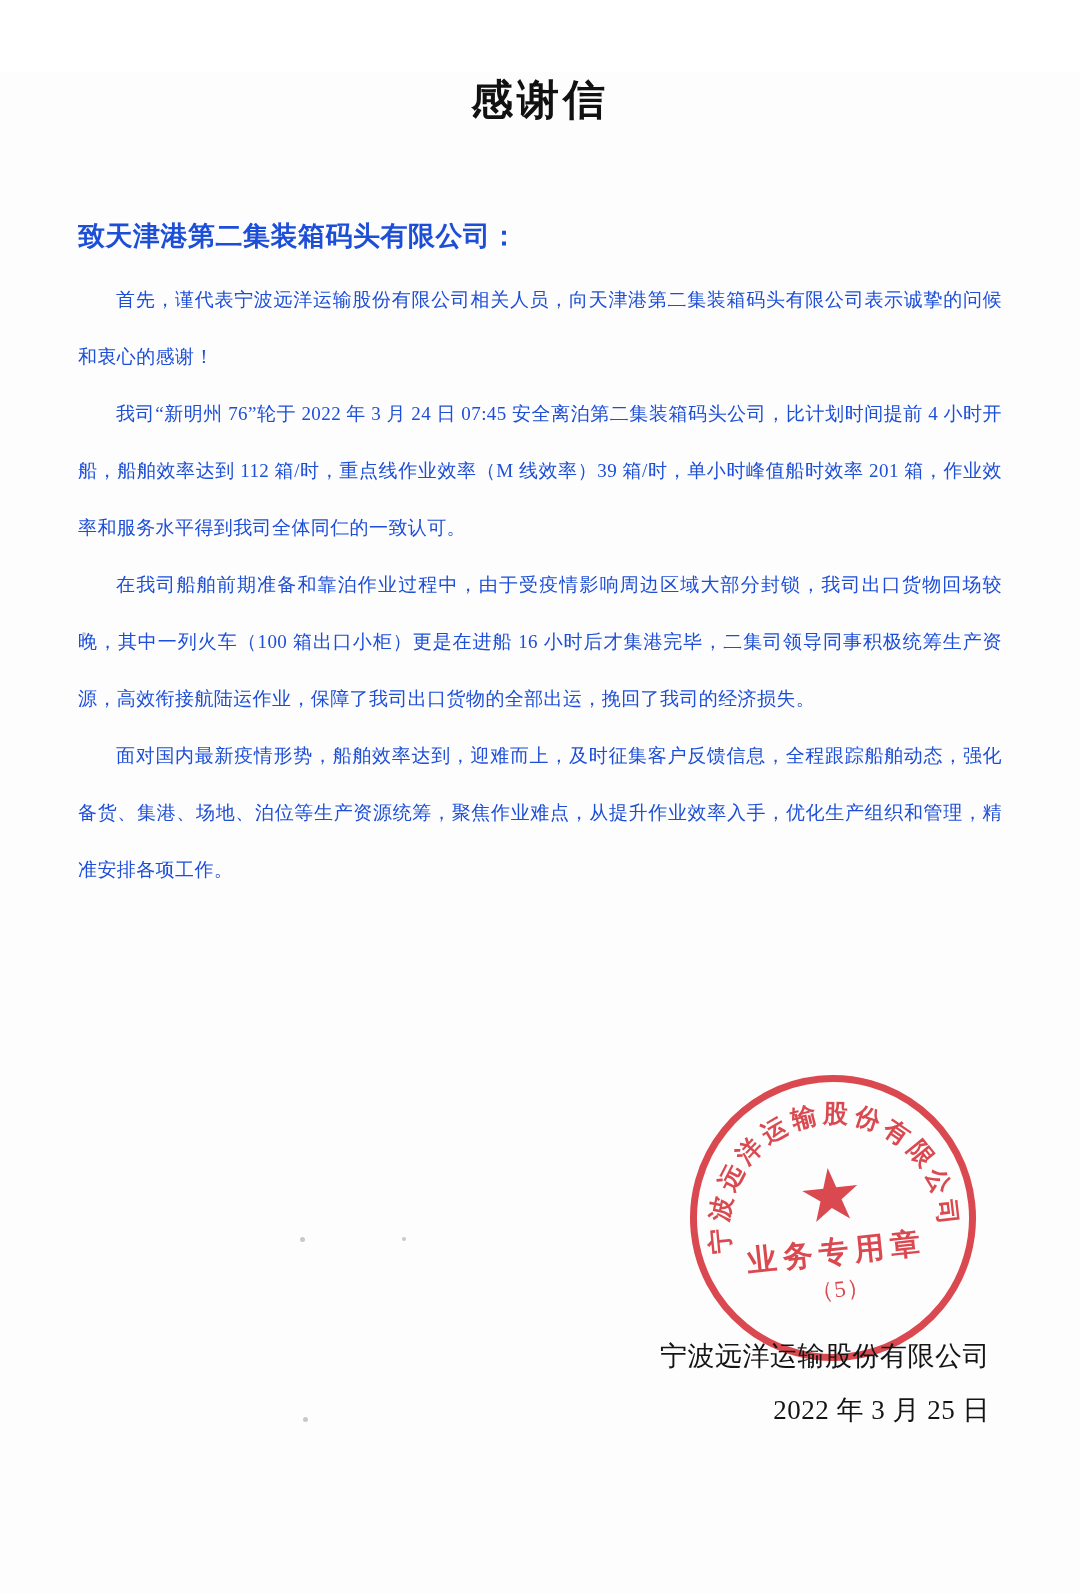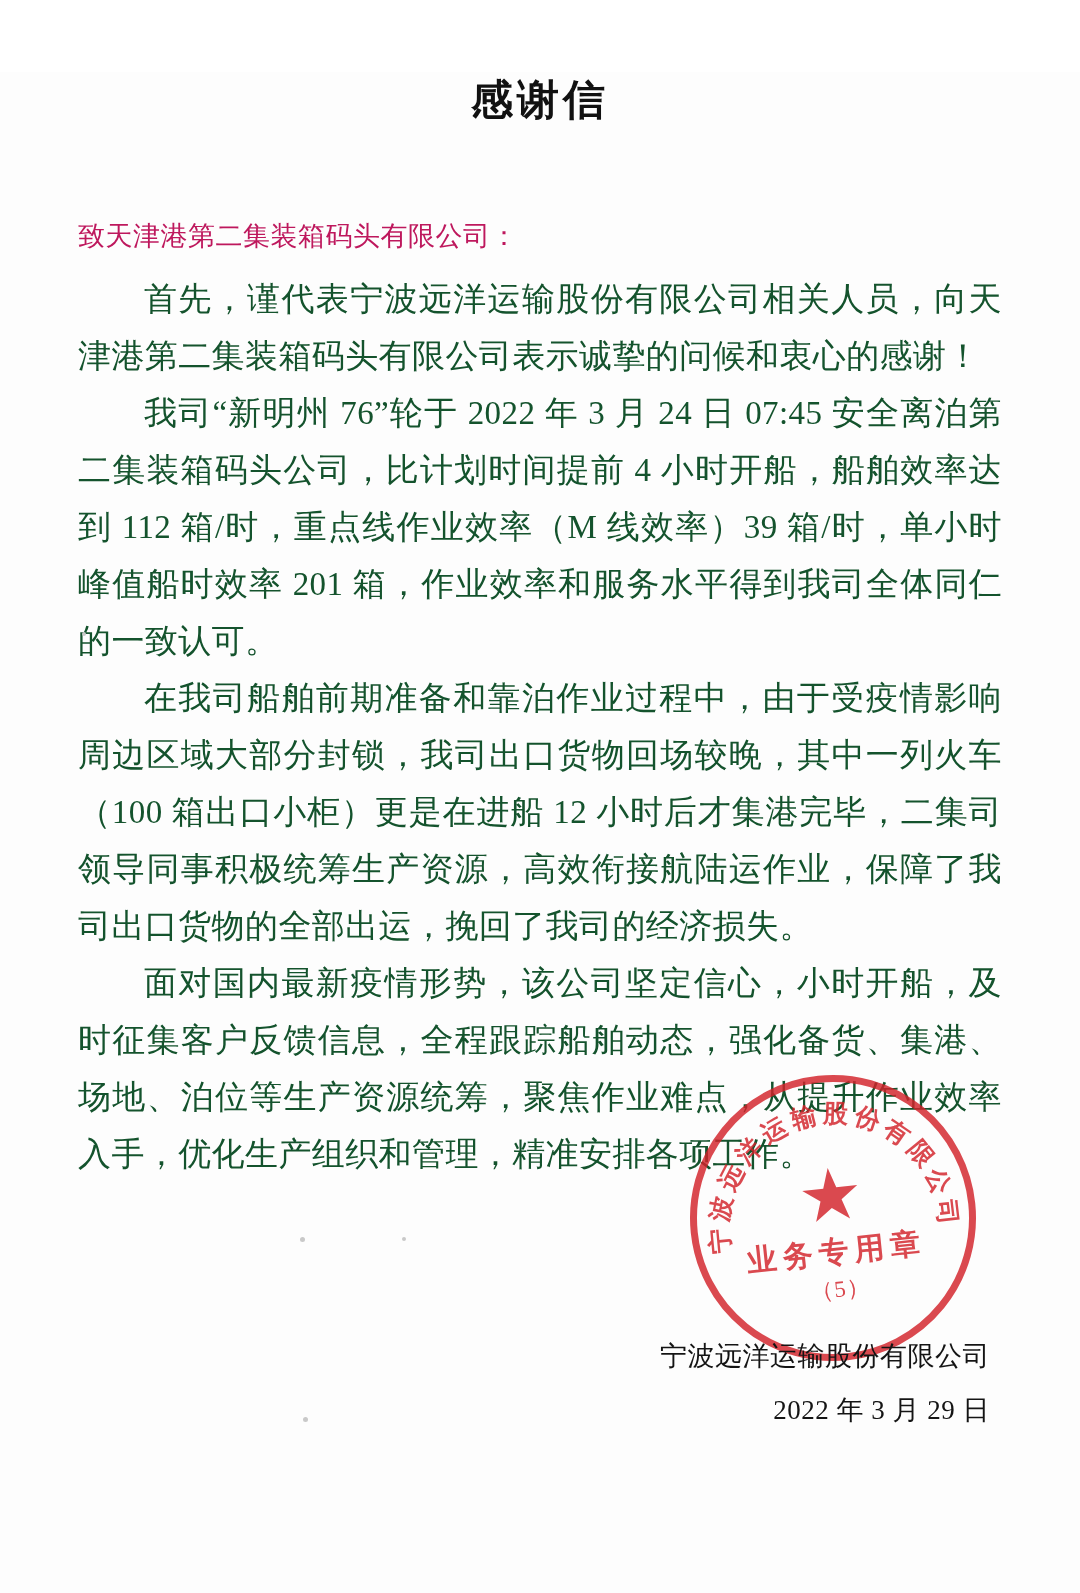--- a/index.html
+++ b/index.html
@@ -31,30 +31,31 @@
     margin-top: 72px;
     margin-bottom: 12px;
     font-family: "Liberation Serif", "DejaVu Serif", serif;
     color: #111;
   }
   .salutation {
     margin-top: 88px;
     font-size: 27px;
     line-height: 1.5;
     letter-spacing: 0.5px;
-    color: #be185d;
+    color: #1d4ed8;
+    font-weight: bold;
   }
   .para {
-    font-size: 33px;
+    font-size: 19px;
     line-height: 57px;
     text-indent: 2em;
     text-align: justify;
     letter-spacing: 0.4px;
     margin: 0;
-    color: #14532d;
+    color: #1d4ed8;
   }
   .para + .para { margin-top: 0; }
   .body-block { margin-top: 14px; }
   .signature-block {
     position: absolute;
     right: 90px;
     bottom: 228px;
     text-align: right;
     font-size: 27px;
     line-height: 54px;
@@ -133,43 +134,43 @@
 
 <div class="page">
 
   <h1 class="doc-title">感谢信</h1>
 
   <div class="salutation">致天津港第二集装箱码头有限公司：</div>
 
   <div class="body-block">
     <p class="para">首先，谨代表宁波远洋运输股份有限公司相关人员，向天津港第二集装箱码头有限公司表示诚挚的问候和衷心的感谢！</p>
     <p class="para">我司“新明州 76”轮于 2022 年 3 月 24 日 07:45 安全离泊第二集装箱码头公司，比计划时间提前 4 小时开船，船舶效率达到 112 箱/时，重点线作业效率（M 线效率）39 箱/时，单小时峰值船时效率 201 箱，作业效率和服务水平得到我司全体同仁的一致认可。</p>
-    <p class="para">在我司船舶前期准备和靠泊作业过程中，由于受疫情影响周边区域大部分封锁，我司出口货物回场较晚，其中一列火车（100 箱出口小柜）更是在进船 12 小时后才集港完毕，二集司领导同事积极统筹生产资源，高效衔接航陆运作业，保障了我司出口货物的全部出运，挽回了我司的经济损失。</p>
-    <p class="para">面对国内最新疫情形势，该公司坚定信心，小时开船，及时征集客户反馈信息，全程跟踪船舶动态，强化备货、集港、场地、泊位等生产资源统筹，聚焦作业难点，从提升作业效率入手，优化生产组织和管理，精准安排各项工作。</p>
+    <p class="para">在我司船舶前期准备和靠泊作业过程中，由于受疫情影响周边区域大部分封锁，我司出口货物回场较晚，其中一列火车（100 箱出口小柜）更是在进船 16 小时后才集港完毕，二集司领导同事积极统筹生产资源，高效衔接航陆运作业，保障了我司出口货物的全部出运，挽回了我司的经济损失。</p>
+    <p class="para">面对国内最新疫情形势，船舶效率达到，迎难而上，及时征集客户反馈信息，全程跟踪船舶动态，强化备货、集港、场地、泊位等生产资源统筹，聚焦作业难点，从提升作业效率入手，优化生产组织和管理，精准安排各项工作。</p>
   </div>
 
   <div class="stamp">
     <div class="stamp-inner">
       <svg class="stamp-arc" viewBox="0 0 272 272">
         <defs>
           <path id="arcpath" d="M 30 146 A 106 106 0 0 1 242 146"></path>
         </defs>
         <text>
           <textPath href="#arcpath" startOffset="50%" text-anchor="middle">宁波远洋运输股份有限公司</textPath>
         </text>
       </svg>
       <div class="stamp-star">★</div>
       <div class="stamp-sub">业务专用章</div>
       <div class="stamp-num">（5）</div>
     </div>
   </div>
 
   <div class="signature-block">
     <div>宁波远洋运输股份有限公司</div>
-    <div>2022 年 3 月 29 日</div>
+    <div>2022 年 3 月 25 日</div>
   </div>
 
   <span class="speck" style="left:300px; top:1165px; width:5px; height:5px;"></span>
   <span class="speck" style="left:303px; top:1345px; width:5px; height:5px;"></span>
   <span class="speck" style="left:402px; top:1165px; width:4px; height:4px;"></span>
   <span class="speck" style="left:82px; top:560px; width:4px; height:4px;"></span>
 
 </div>
 
 </body></html>

